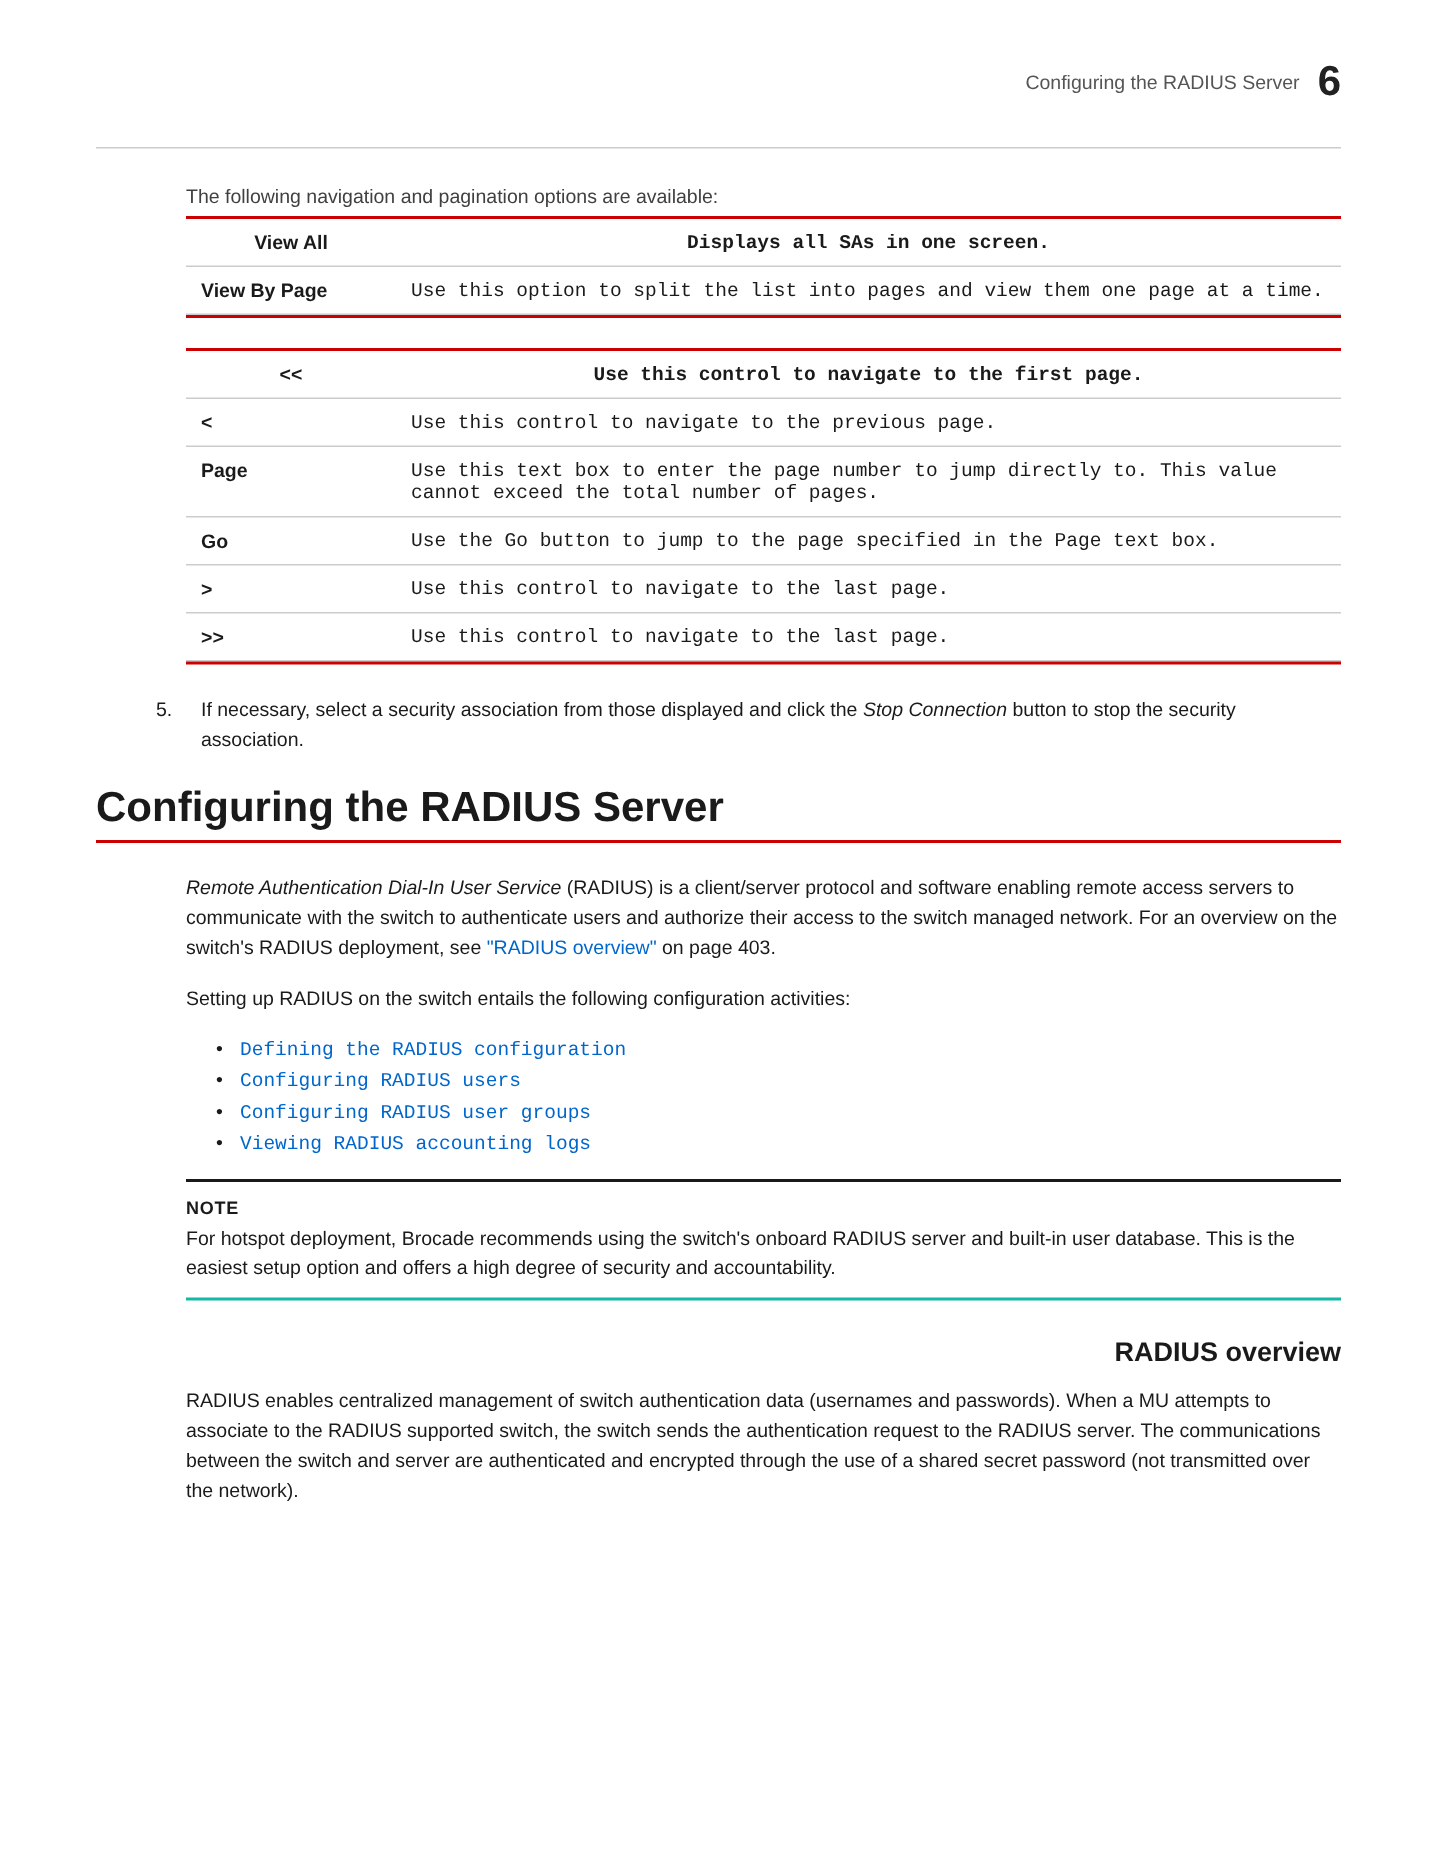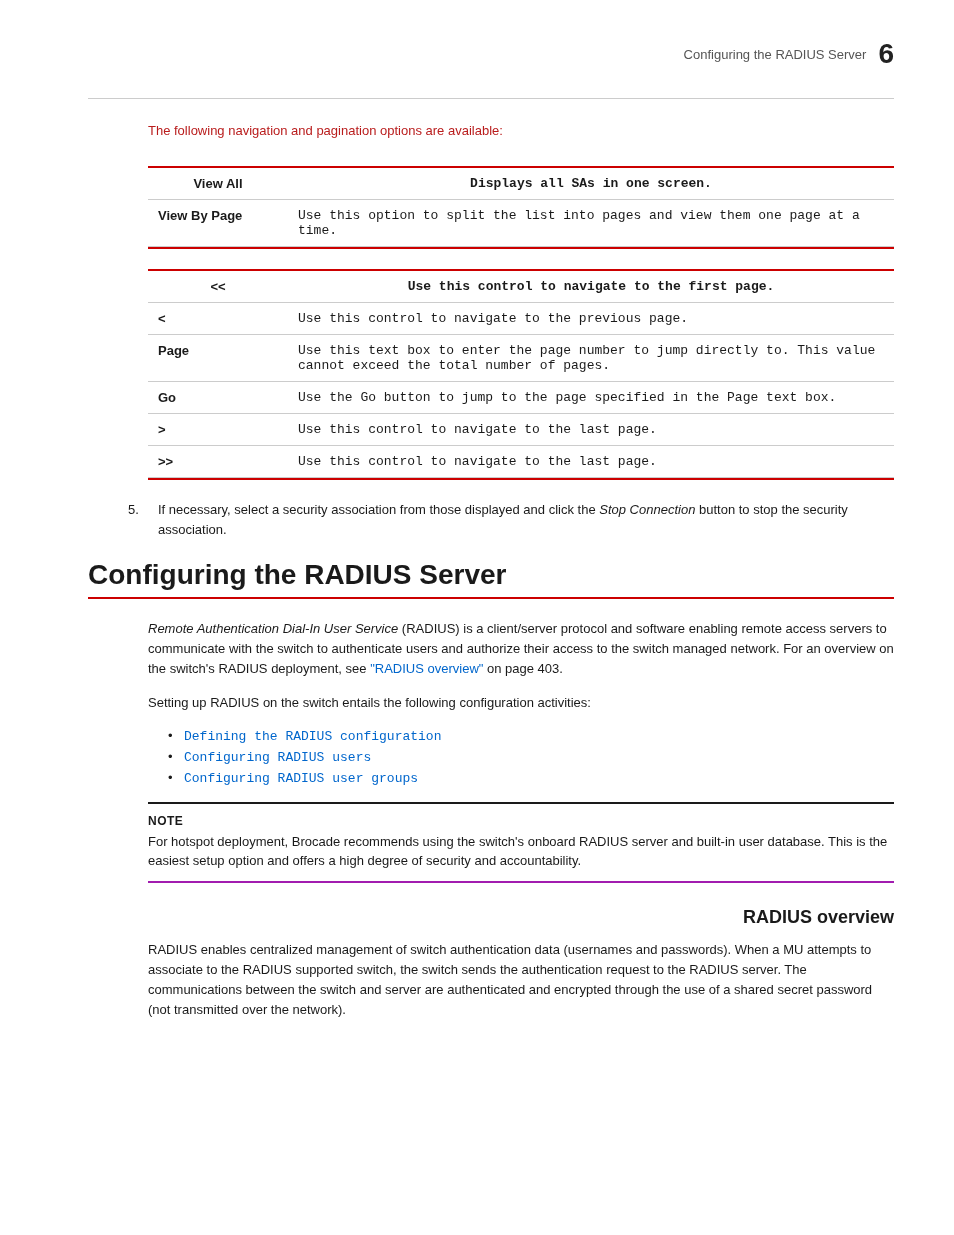--- a/index.html
+++ b/index.html
@@ -5,21 +5,21 @@
     * { margin: 0; padding: 0; box-sizing: border-box; }
     body {
       font-family: Arial, Helvetica, sans-serif;
       font-size: 13px;
       color: #1a1a1a;
       background: #fff;
       width: 954px;
       min-height: 1235px;
     }
     .page {
-      padding: 40px 60px 60px 88px;
+      padding: 40px 60px 60px 64px;
     }
     .page-header {
       display: flex;
       justify-content: flex-end;
       align-items: center;
       margin-bottom: 30px;
       border-bottom: none;
     }
     .page-header-title {
       font-size: 13px;
@@ -34,23 +34,23 @@
     }
     .header-line {
       border: none;
       border-top: 1px solid #ccc;
       margin-bottom: 24px;
     }
 
     
     .intro-text {
       margin-left: 60px;
-      margin-bottom: 28px;
-      font-size: 13px;
-      color: #b91c1c;
+      margin-bottom: 6px;
+      font-size: 13px;
+      color: #404040;
     }
 
     
     .data-table {
       width: 100%;
       border-collapse: collapse;
       margin-bottom: 20px;
       margin-left: 60px;
       width: calc(100% - 60px);
     }
@@ -147,21 +147,21 @@
       color: #0066cc;
       text-decoration: none;
       font-family: Liberation Mono, monospace;
     }
 
     
     .note-box {
       margin-left: 60px;
       margin-right: 0;
       border-top: 2px solid #1a1a1a;
-      border-bottom: 2px solid #a21caf;
+      border-bottom: 2px solid #14b8a6;
       padding: 10px 0;
       margin-bottom: 24px;
     }
     .note-label {
       font-weight: bold;
       font-size: 12px;
       letter-spacing: 0.5px;
       margin-bottom: 4px;
     }
     .note-text {
@@ -276,20 +276,23 @@
   <ul class="bullet-list">
     <li>
       <a href="#">Defining the RADIUS configuration</a>
     </li>
     <li>
       <a href="#">Configuring RADIUS users</a>
     </li>
     <li>
       <a href="#">Configuring RADIUS user groups</a>
     </li>
+    <li>
+      <a href="#">Viewing RADIUS accounting logs</a>
+    </li>
   </ul>
 
   <div class="note-box">
     <div class="note-label">NOTE</div>
     <div class="note-text">For hotspot deployment, Brocade recommends using the switch's onboard RADIUS server and built-in user database. This is the easiest setup option and offers a high degree of security and accountability.</div>
   </div>
 
   <h2 class="section-heading">RADIUS overview</h2>
 
   <p class="body-para">RADIUS enables centralized management of switch authentication data (usernames and passwords). When a MU attempts to associate to the RADIUS supported switch, the switch sends the authentication request to the RADIUS server. The communications between the switch and server are authenticated and encrypted through the use of a shared secret password (not transmitted over the network).</p>

